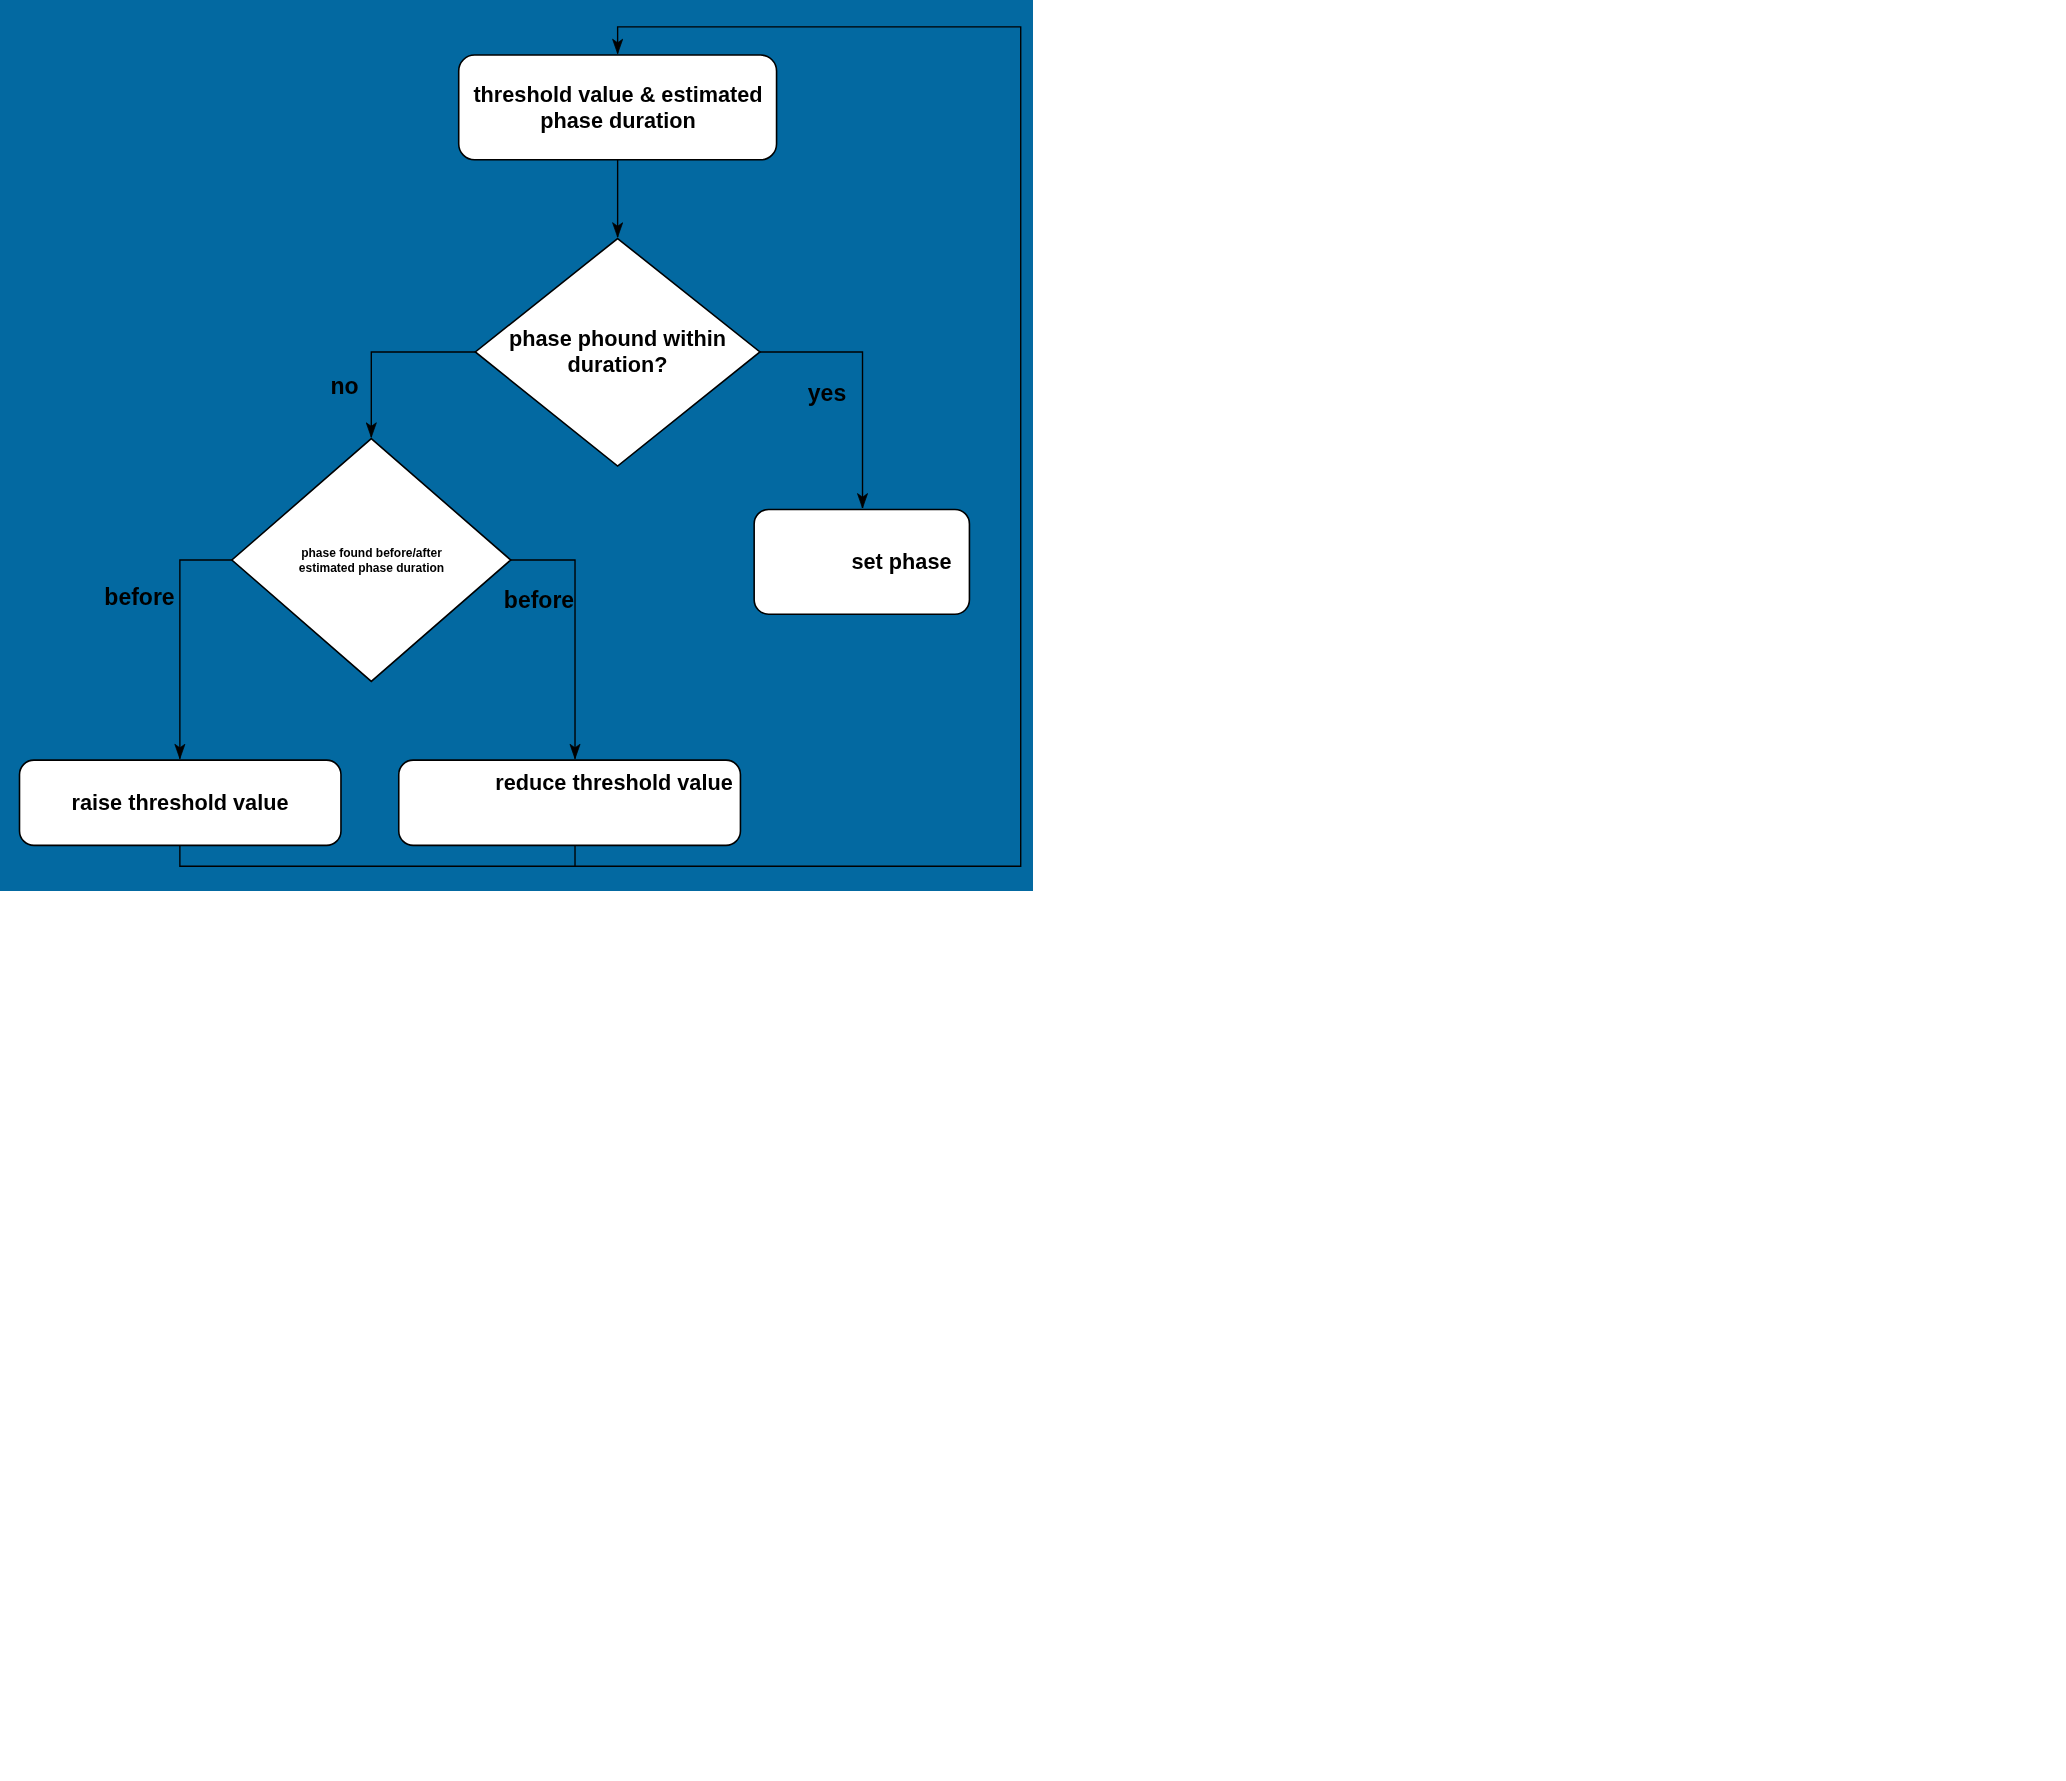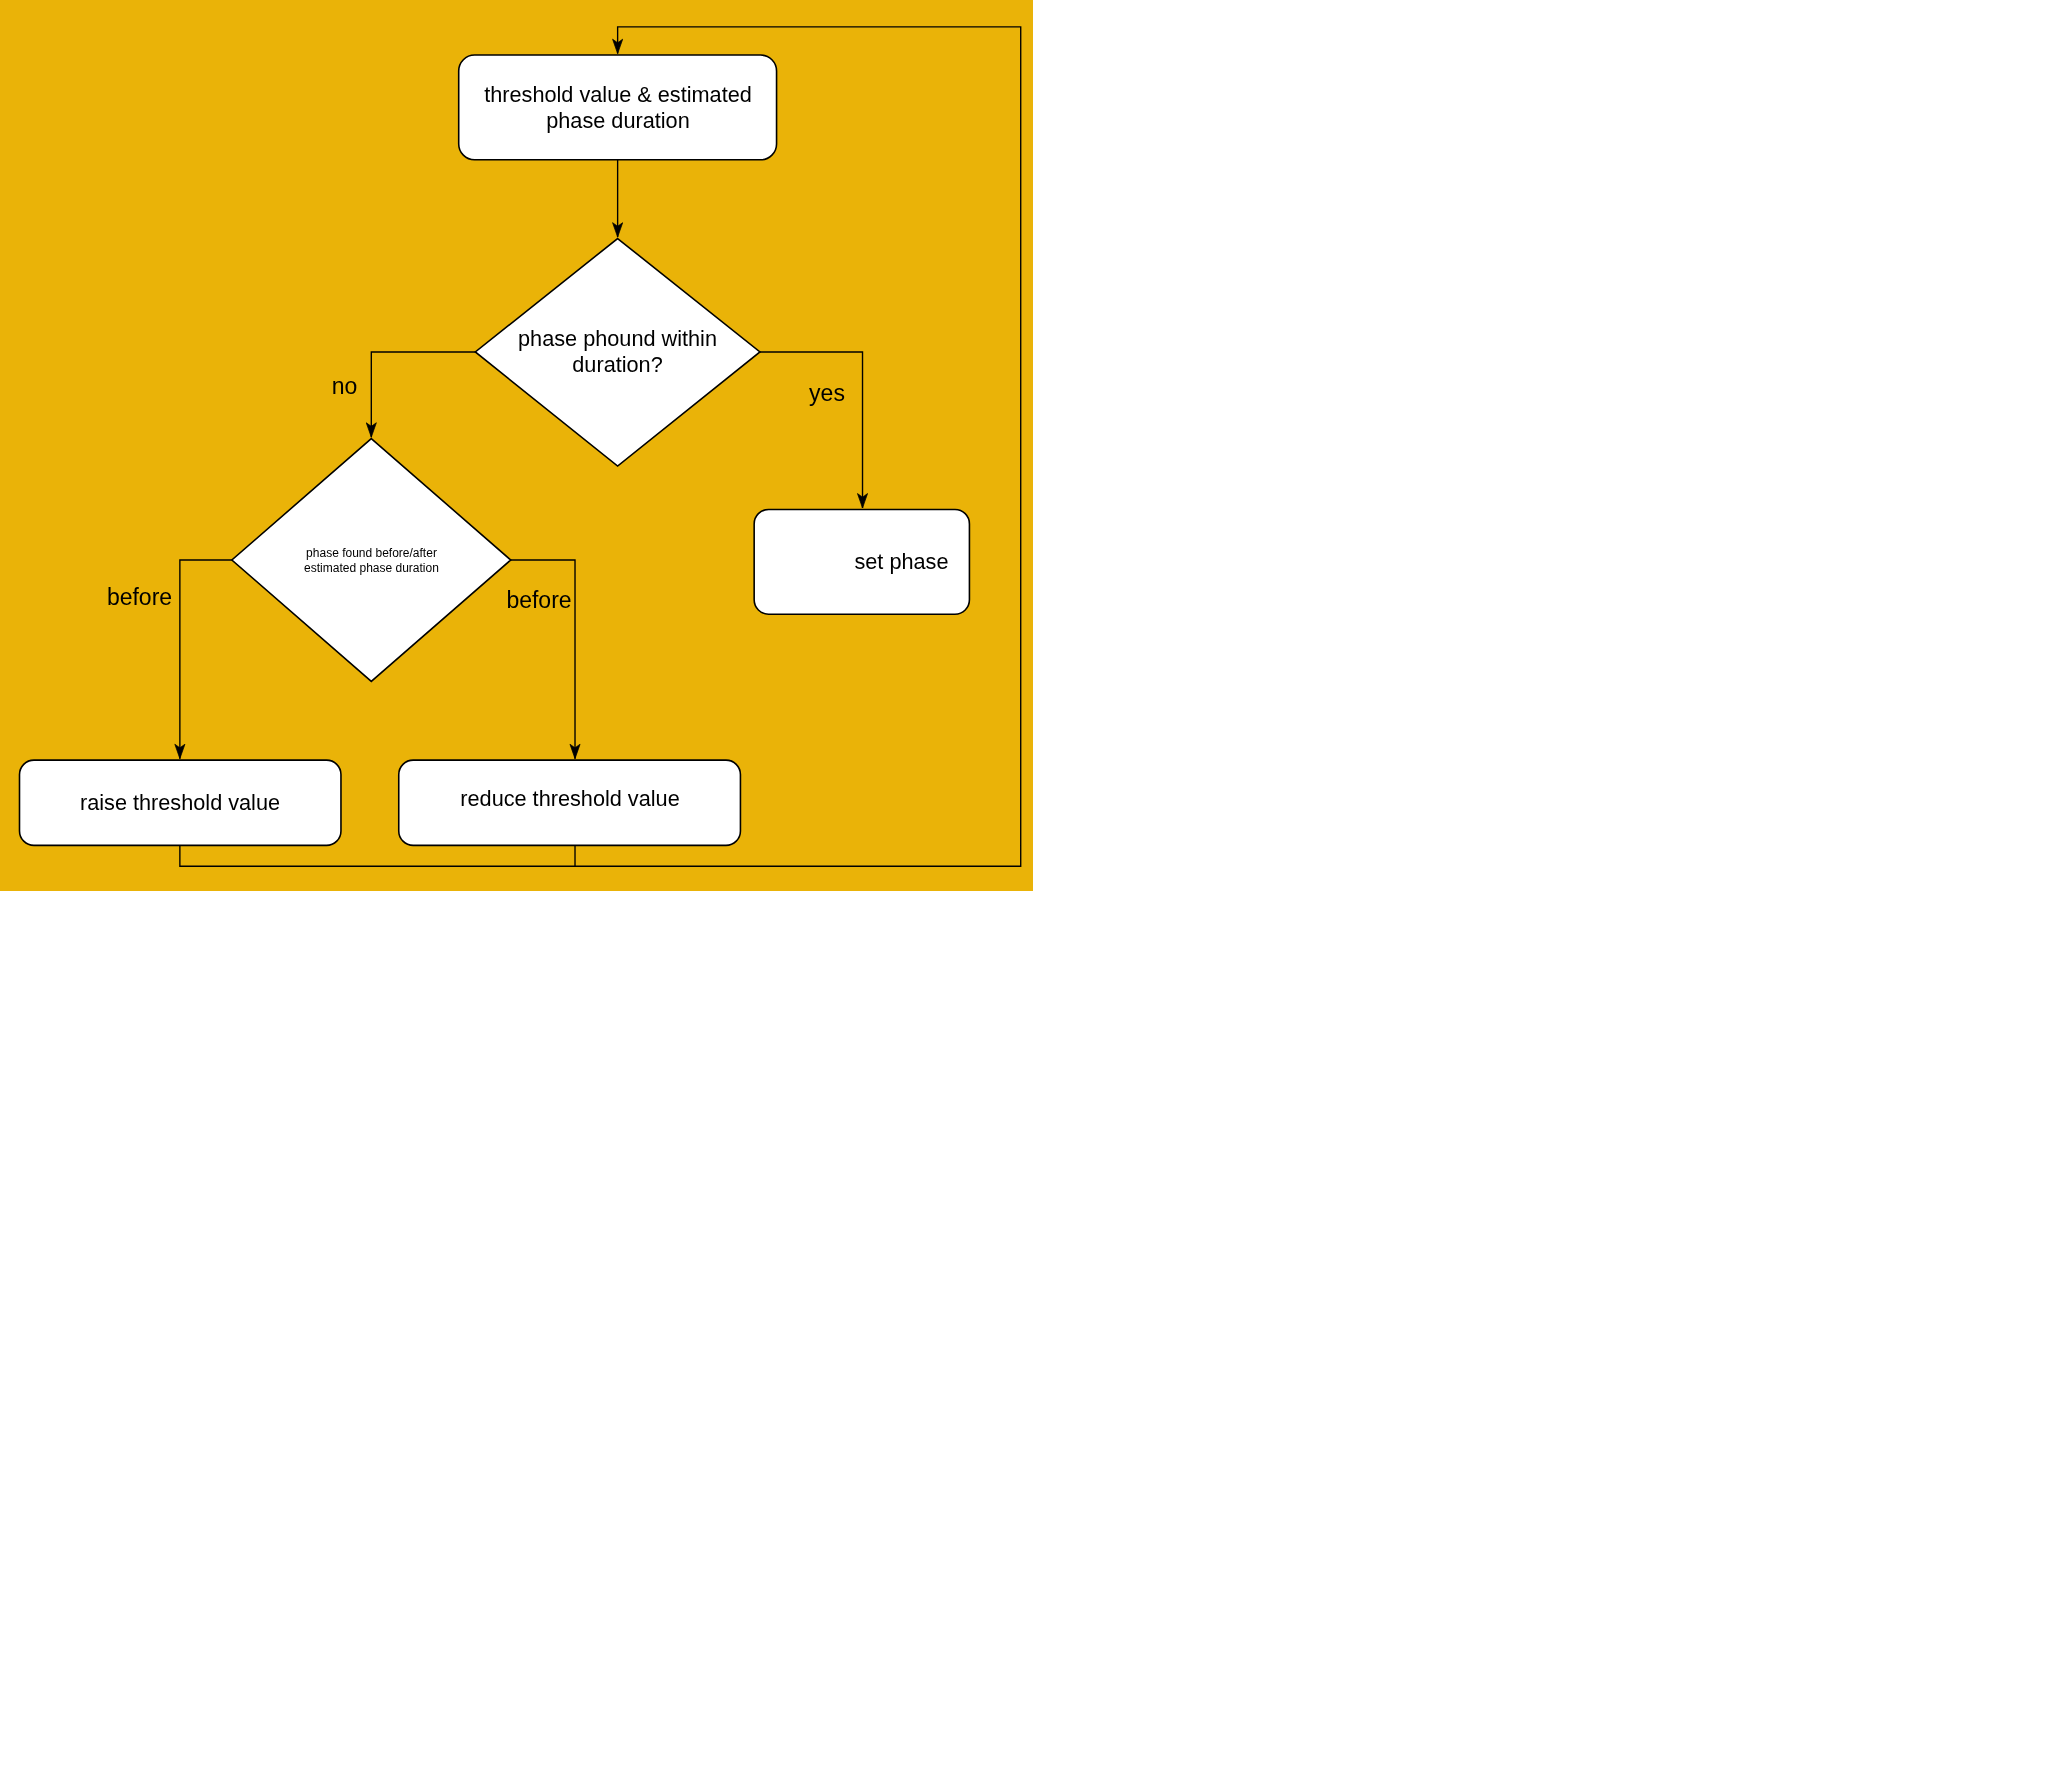--- a/index.html
+++ b/index.html
@@ -5,22 +5,23 @@
   html, body {
     margin: 0;
     padding: 0;
     background: #ffffff;
     font-family: "Liberation Sans", sans-serif;
   }
   .canvas {
     position: relative;
     width: 1033px;
     height: 891px;
-    background: #eab308;
+    background: #0369a1;
     overflow: hidden;
+    font-weight: bold;
   }
   .canvas svg {
     position: absolute;
     left: 0;
     top: 0;
     width: 100%;
     height: 100%;
   }
   .node-label, .edge-label {
     position: absolute;
@@ -35,21 +36,21 @@
   .node-label { font-size: 21.7px; }
   .node-label.small { font-size: 12px; }
   .edge-label { font-size: 23px; }
 
   
   .lbl-start          { left: 459px;  top: 55px;   width: 318px; height: 105px; }
   .lbl-within         { left: 475px;  top: 238px;  width: 285px; height: 228px; }
   .lbl-before-after   { left: 232px;  top: 439px;  width: 279px; height: 243px; }
   .lbl-set-phase      { left: 754px; top: 509px;  width: 215px; height: 105px; padding-left: 40px; }
   .lbl-raise          { left: 19.5px;   top: 760px; width: 321px; height: 85px; }
-  .lbl-reduce         { left: 399px;  top: 756px; width: 342px; height: 85px; }
+  .lbl-reduce         { left: 399px;  top: 740px; width: 342px; height: 85px; padding-left: 44px; }
 
   
   .lbl-no     { left: 319px;  top: 373px; width: 51px;  height: 27px; }
   .lbl-yes    { left: 798px; top: 380px; width: 58px;  height: 27px; }
   .lbl-before { left: 102px;  top: 584px; width: 75px; height: 27.5px; }
   .lbl-after  { left: 506px;  top: 587px; width: 66px;  height: 27.5px; }
 
   .shape {
     fill: #ffffff;
     stroke: #000000;

